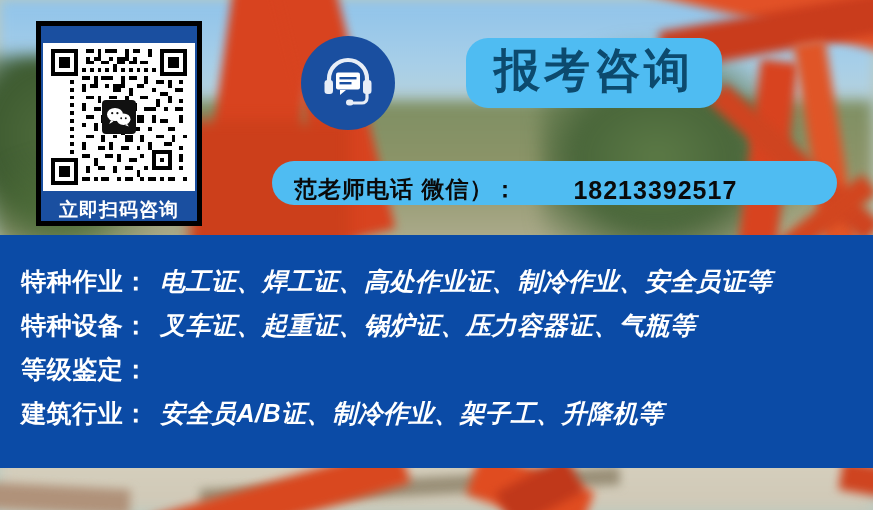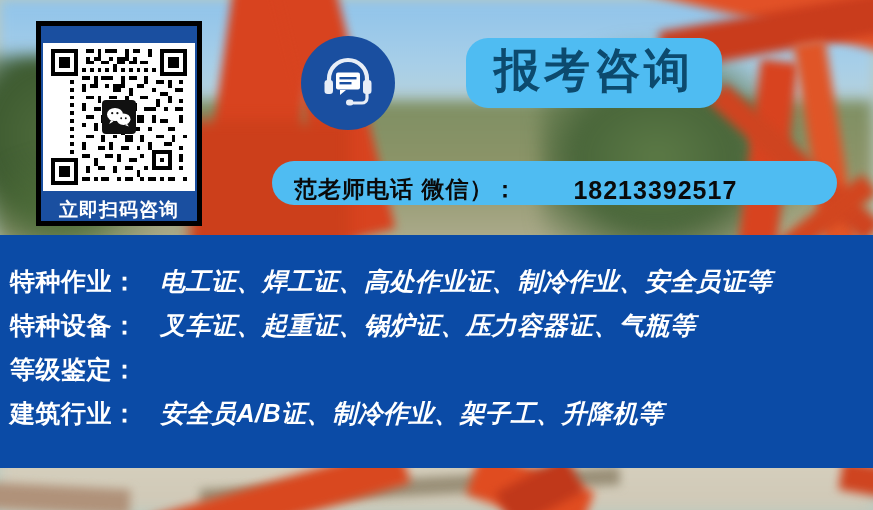--- a/index.html
+++ b/index.html
@@ -119,21 +119,21 @@
   }
 
   
   .info-panel {
     position:absolute; left:0; top:235px; width:873px; height:233px;
     background:#0b4ba6;
     padding:30px 0 0 10px;
   }
   .info-row {
     display:flex; align-items:baseline;
-    margin-bottom:11px; white-space:nowrap;
+    margin-bottom:11px; white-space:nowrap;text-align:center;
   }
   .info-label {
     color:#ffffff; font-size:25px; font-weight:bold;
     letter-spacing:0.5px; width:150px; flex:0 0 150px;
   }
   .info-value {
     color:#ffffff; font-size:25px; font-weight:bold; letter-spacing:0.5px;font-style:italic;
   }
 </style>
 </head>

